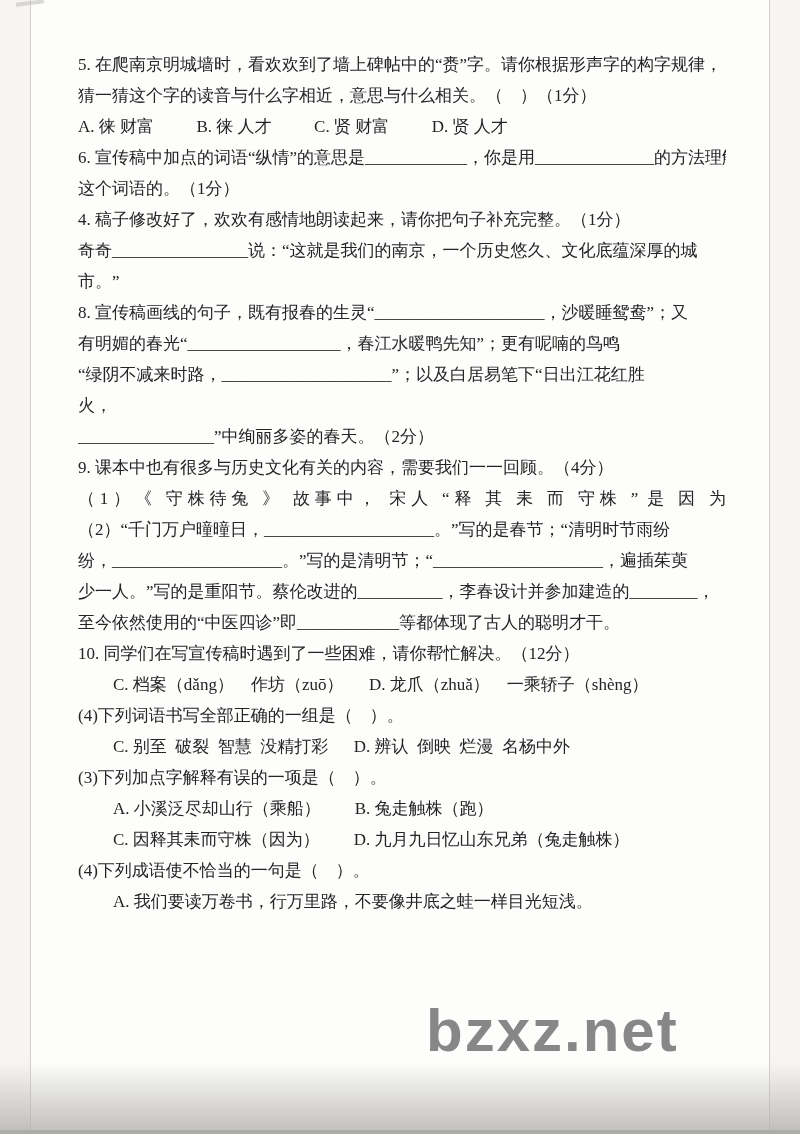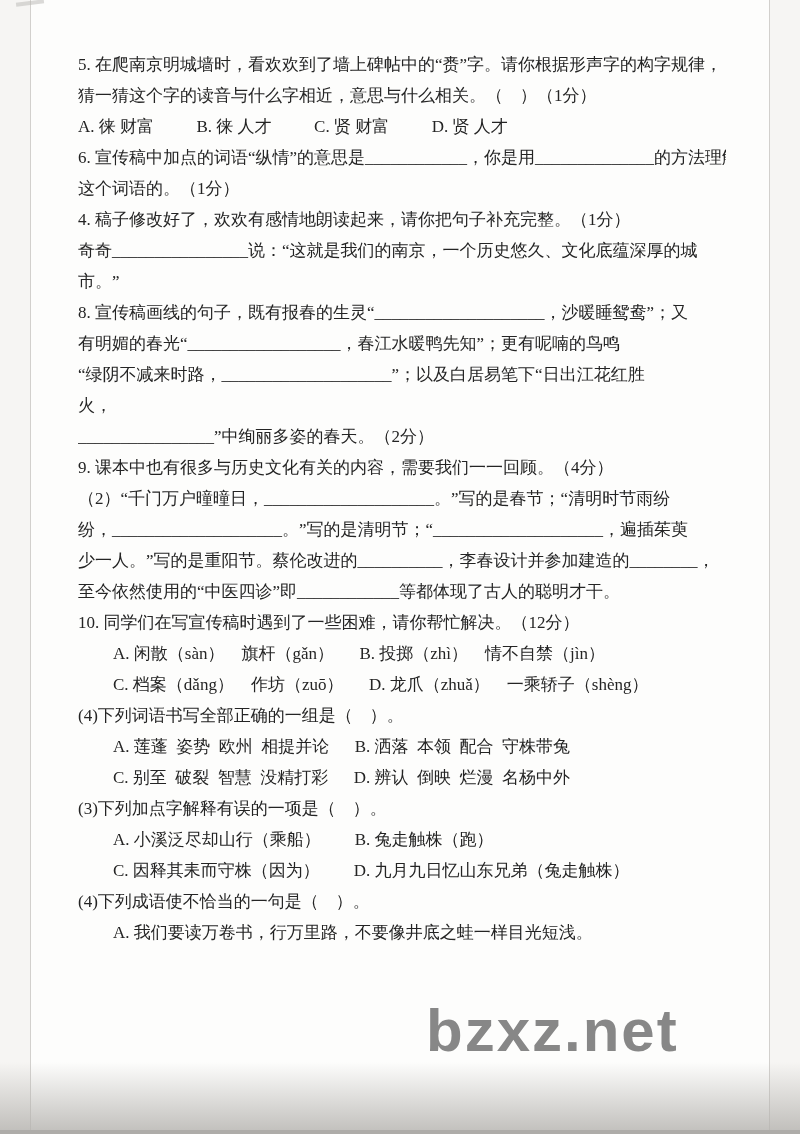--- a/index.html
+++ b/index.html
@@ -100,29 +100,28 @@
     <div class="line t-q">这个词语的。（1分）</div>
     <div class="line t-q">4. 稿子修改好了，欢欢有感情地朗读起来，请你把句子补充完整。（1分）</div>
     <div class="line t-q">奇奇________________说：“这就是我们的南京，一个历史悠久、文化底蕴深厚的城</div>
     <div class="line t-q">市。”</div>
     <div class="line t-q">8. 宣传稿画线的句子，既有报春的生灵“____________________，沙暖睡鸳鸯”；又</div>
     <div class="line t-q">有明媚的春光“__________________，春江水暖鸭先知”；更有呢喃的鸟鸣</div>
     <div class="line t-q">“绿阴不减来时路，____________________”；以及白居易笔下“日出江花红胜</div>
     <div class="line t-q">火，</div>
     <div class="line t-q">________________”中绚丽多姿的春天。（2分）</div>
     <div class="line t-q">9. 课本中也有很多与历史文化有关的内容，需要我们一一回顾。（4分）</div>
+    <div class="line t-justified">（1）《 守株待兔 》 故事中， 宋人 “释 其 耒 而 守株 ” 是 因 为</div>
     <div class="line t-q">（2）“千门万户曈曈日，____________________。”写的是春节；“清明时节雨纷</div>
     <div class="line t-q">纷，____________________。”写的是清明节；“____________________，遍插茱萸</div>
     <div class="line t-q">少一人。”写的是重阳节。蔡伦改进的__________，李春设计并参加建造的________，</div>
     <div class="line t-q">至今依然使用的“中医四诊”即____________等都体现了古人的聪明才干。</div>
     <div class="line t-q">10. 同学们在写宣传稿时遇到了一些困难，请你帮忙解决。（12分）</div>
-    <div class="line t-opt">A. 闲散（sàn）    旗杆（gǎn）      B. 投掷（zhì）    情不自禁（jìn）</div>
     <div class="line t-opt">C. 档案（dǎng）    作坊（zuō）      D. 龙爪（zhuǎ）    一乘轿子（shèng）</div>
     <div class="line t-q">(4)下列词语书写全部正确的一组是（    ）。</div>
-    <div class="line t-opt">A. 莲蓬  姿势  欧州  相提并论      B. 洒落  本领  配合  守株带兔</div>
     <div class="line t-opt">C. 别至  破裂  智慧  没精打彩      D. 辨认  倒映  烂漫  名杨中外</div>
     <div class="line t-q">(3)下列加点字解释有误的一项是（    ）。</div>
     <div class="line t-opt">A. 小溪泛尽却山行（乘船）        B. 兔走触株（跑）</div>
     <div class="line t-opt">C. 因释其耒而守株（因为）        D. 九月九日忆山东兄弟（兔走触株）</div>
     <div class="line t-q">(4)下列成语使不恰当的一句是（    ）。</div>
     <div class="line t-opt">A. 我们要读万卷书，行万里路，不要像井底之蛙一样目光短浅。</div>
   </div>
 
 <div class="watermark">bzxz.net</div>
 

